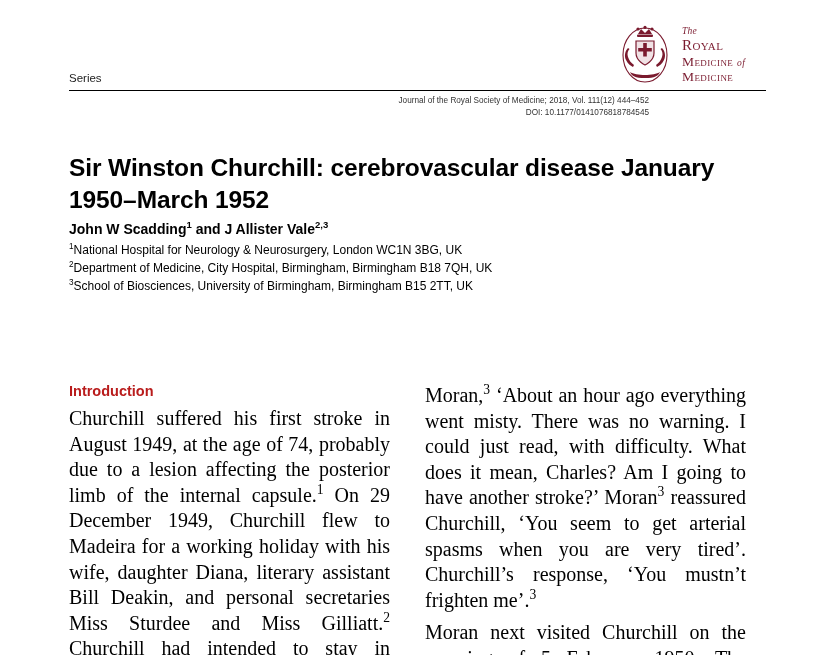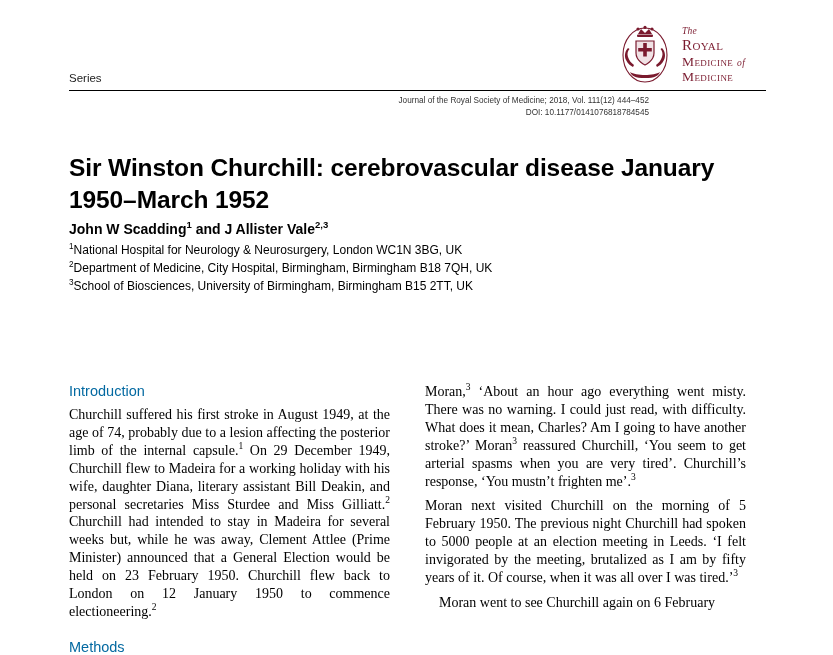--- a/index.html
+++ b/index.html
@@ -157,30 +157,30 @@
   .col {
     position: absolute;
     top: 383px;
     width: 321px;
   }
   .col-left { left: 69px; }
   .col-right { left: 425px; }
 
   h2.section {
     font-family: "Liberation Sans", sans-serif;
-    font-weight: normal;
+    font-weight: bold;
     font-size: 14.5px;
-    color: #0369a1;
+    color: #b91c1c;
     margin: 0 0 7px 0;
   }
   h2.section.spaced { margin-top: 18px; }
 
   p.body {
     font-family: "Liberation Serif", serif;
-    font-size: 14px;
+    font-size: 20px;
     line-height: 1.28;
     text-align: justify;
     margin: 0 0 7px 0;
     color: #000000;
     hyphens: auto;
   }
   p.body.indent { text-indent: 14px; }
   p.body.cont { margin-top: 0; }
 </style>
 </head>

